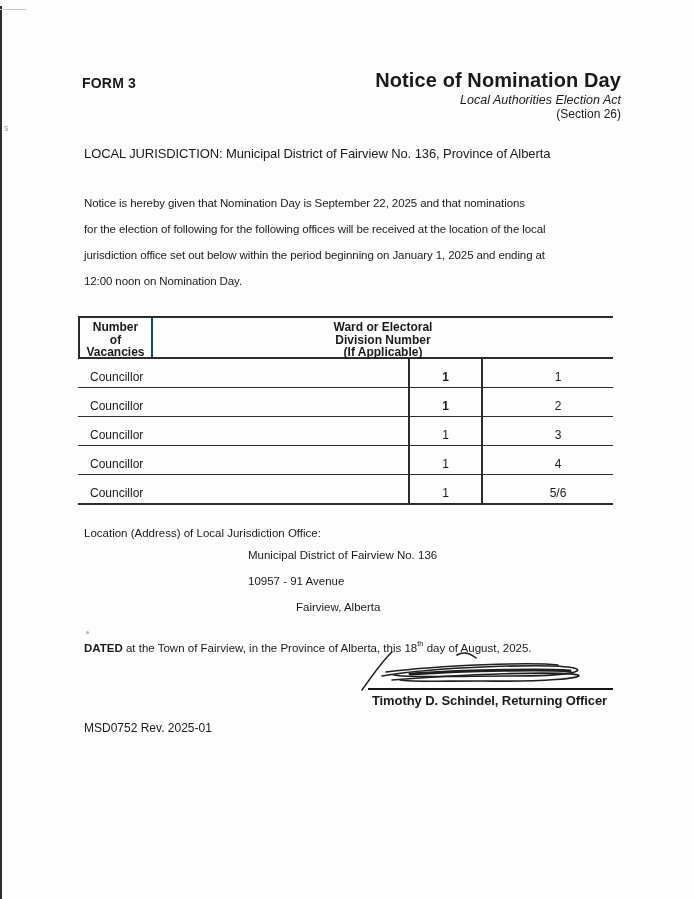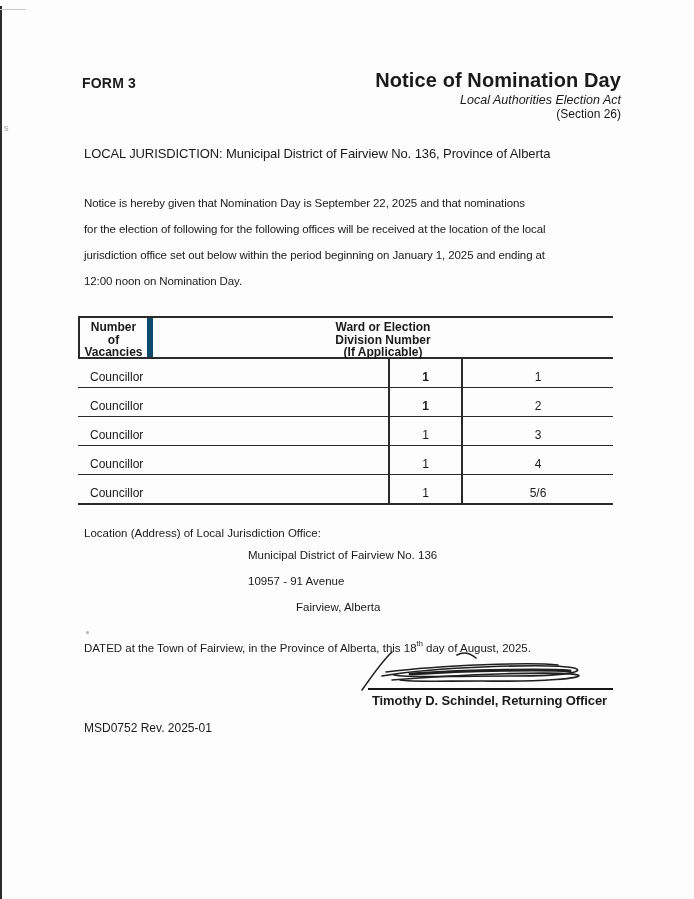--- a/index.html
+++ b/index.html
@@ -25,39 +25,39 @@
 
   .jurisdiction { left:84px; top:146px; font-size:13px; letter-spacing:-0.1px; }
 
   .para-line { left:84px; font-size:11.5px; letter-spacing:-0.1px; }
   .pl0 { top:197px; } .pl1 { top:223px; } .pl2 { top:249px; } .pl3 { top:275px; }
 
   
   .vtable { position:absolute; left:78px; top:316px; width:535px; border-top:2px solid #2b2b2b; }
   .thead { display:flex; height:39px; border-bottom:2px solid #2b2b2b; font-weight:bold; font-size:12px; }
   .th1 { width:310px; box-sizing:border-box; padding:3px 0 0 12px; }
-  .th2 { width:75px; box-sizing:border-box; border-left:2px solid #2b2b2b; border-right:6px solid #0c4a6e;
+  .th2 { width:75px; box-sizing:border-box; border-left:2px solid #2b2b2b; border-right:2px solid #0c4a6e;
          text-align:center; line-height:12.5px; padding-top:3px; }
   .th3 { flex:1; text-align:center; line-height:12.5px; padding-top:3px; }
-  .trow { display:flex; height:28px; border-bottom:1.5px solid #2b2b2b; font-size:12px; }
+  .trow { display:flex; height:28px; border-bottom:1.5px solid #2b2b2b; font-size:12px;gap:20px; }
   .trow:last-child { border-bottom-width:2px; }
   .td1 { width:310px; box-sizing:border-box; padding:0 0 3px 12px; display:flex; align-items:flex-end; }
   .td2 { width:75px; box-sizing:border-box; border-left:2px solid #2b2b2b; border-right:2px solid #2b2b2b;
          display:flex; align-items:flex-end; justify-content:center; padding-bottom:3px; }
   .td3 { flex:1; display:flex; align-items:flex-end; justify-content:center; padding-bottom:3px; }
   .vac-bold { font-weight:bold; }
 
   
   .loc-label { left:84px; top:527px; font-size:11.5px; }
   .addr-line { left:248px; font-size:11.5px; }
   .al0 { top:549px; } .al1 { top:575px; } .al2 { top:601px;padding-left:48px; }
 
   
   .dated-line { left:84px; top:639px; font-size:11.5px; }
-  .dated-line .b { font-weight:normal; }
+  .dated-line .b { font-weight:bold; }
   .dated-line sup { font-size:7.5px; vertical-align:6px;margin-top:48px; }
 
   
   .sig-svg  { position:absolute; left:352px; top:649px; }
   .sig-line { position:absolute; left:368px; top:688px; width:245px; height:0; border-top:2px solid #161616; }
   .sig-name { left:372px; top:693px; font-size:13px; font-weight:bold; letter-spacing:-0.1px; }
 
   .footer-code { left:84px; top:721px; font-size:12px; }
 </style>
 </head>
@@ -83,21 +83,21 @@
   <div class="abs para-line pl3">12:00 noon on Nomination Day.</div>
 
   <div class="vtable">
     <div class="thead">
       <div class="th2">
         <div>Number</div>
         <div>of</div>
         <div>Vacancies</div>
       </div>
       <div class="th3">
-        <div>Ward or Election</div>
+        <div>Ward or Electoral</div>
         <div>Division Number</div>
         <div>(If Applicable)</div>
       </div>
     </div>
 
     <div class="trow">
       <div class="td1">Councillor</div>
       <div class="td2 vac-bold">1</div>
       <div class="td3">1</div>
     </div>

